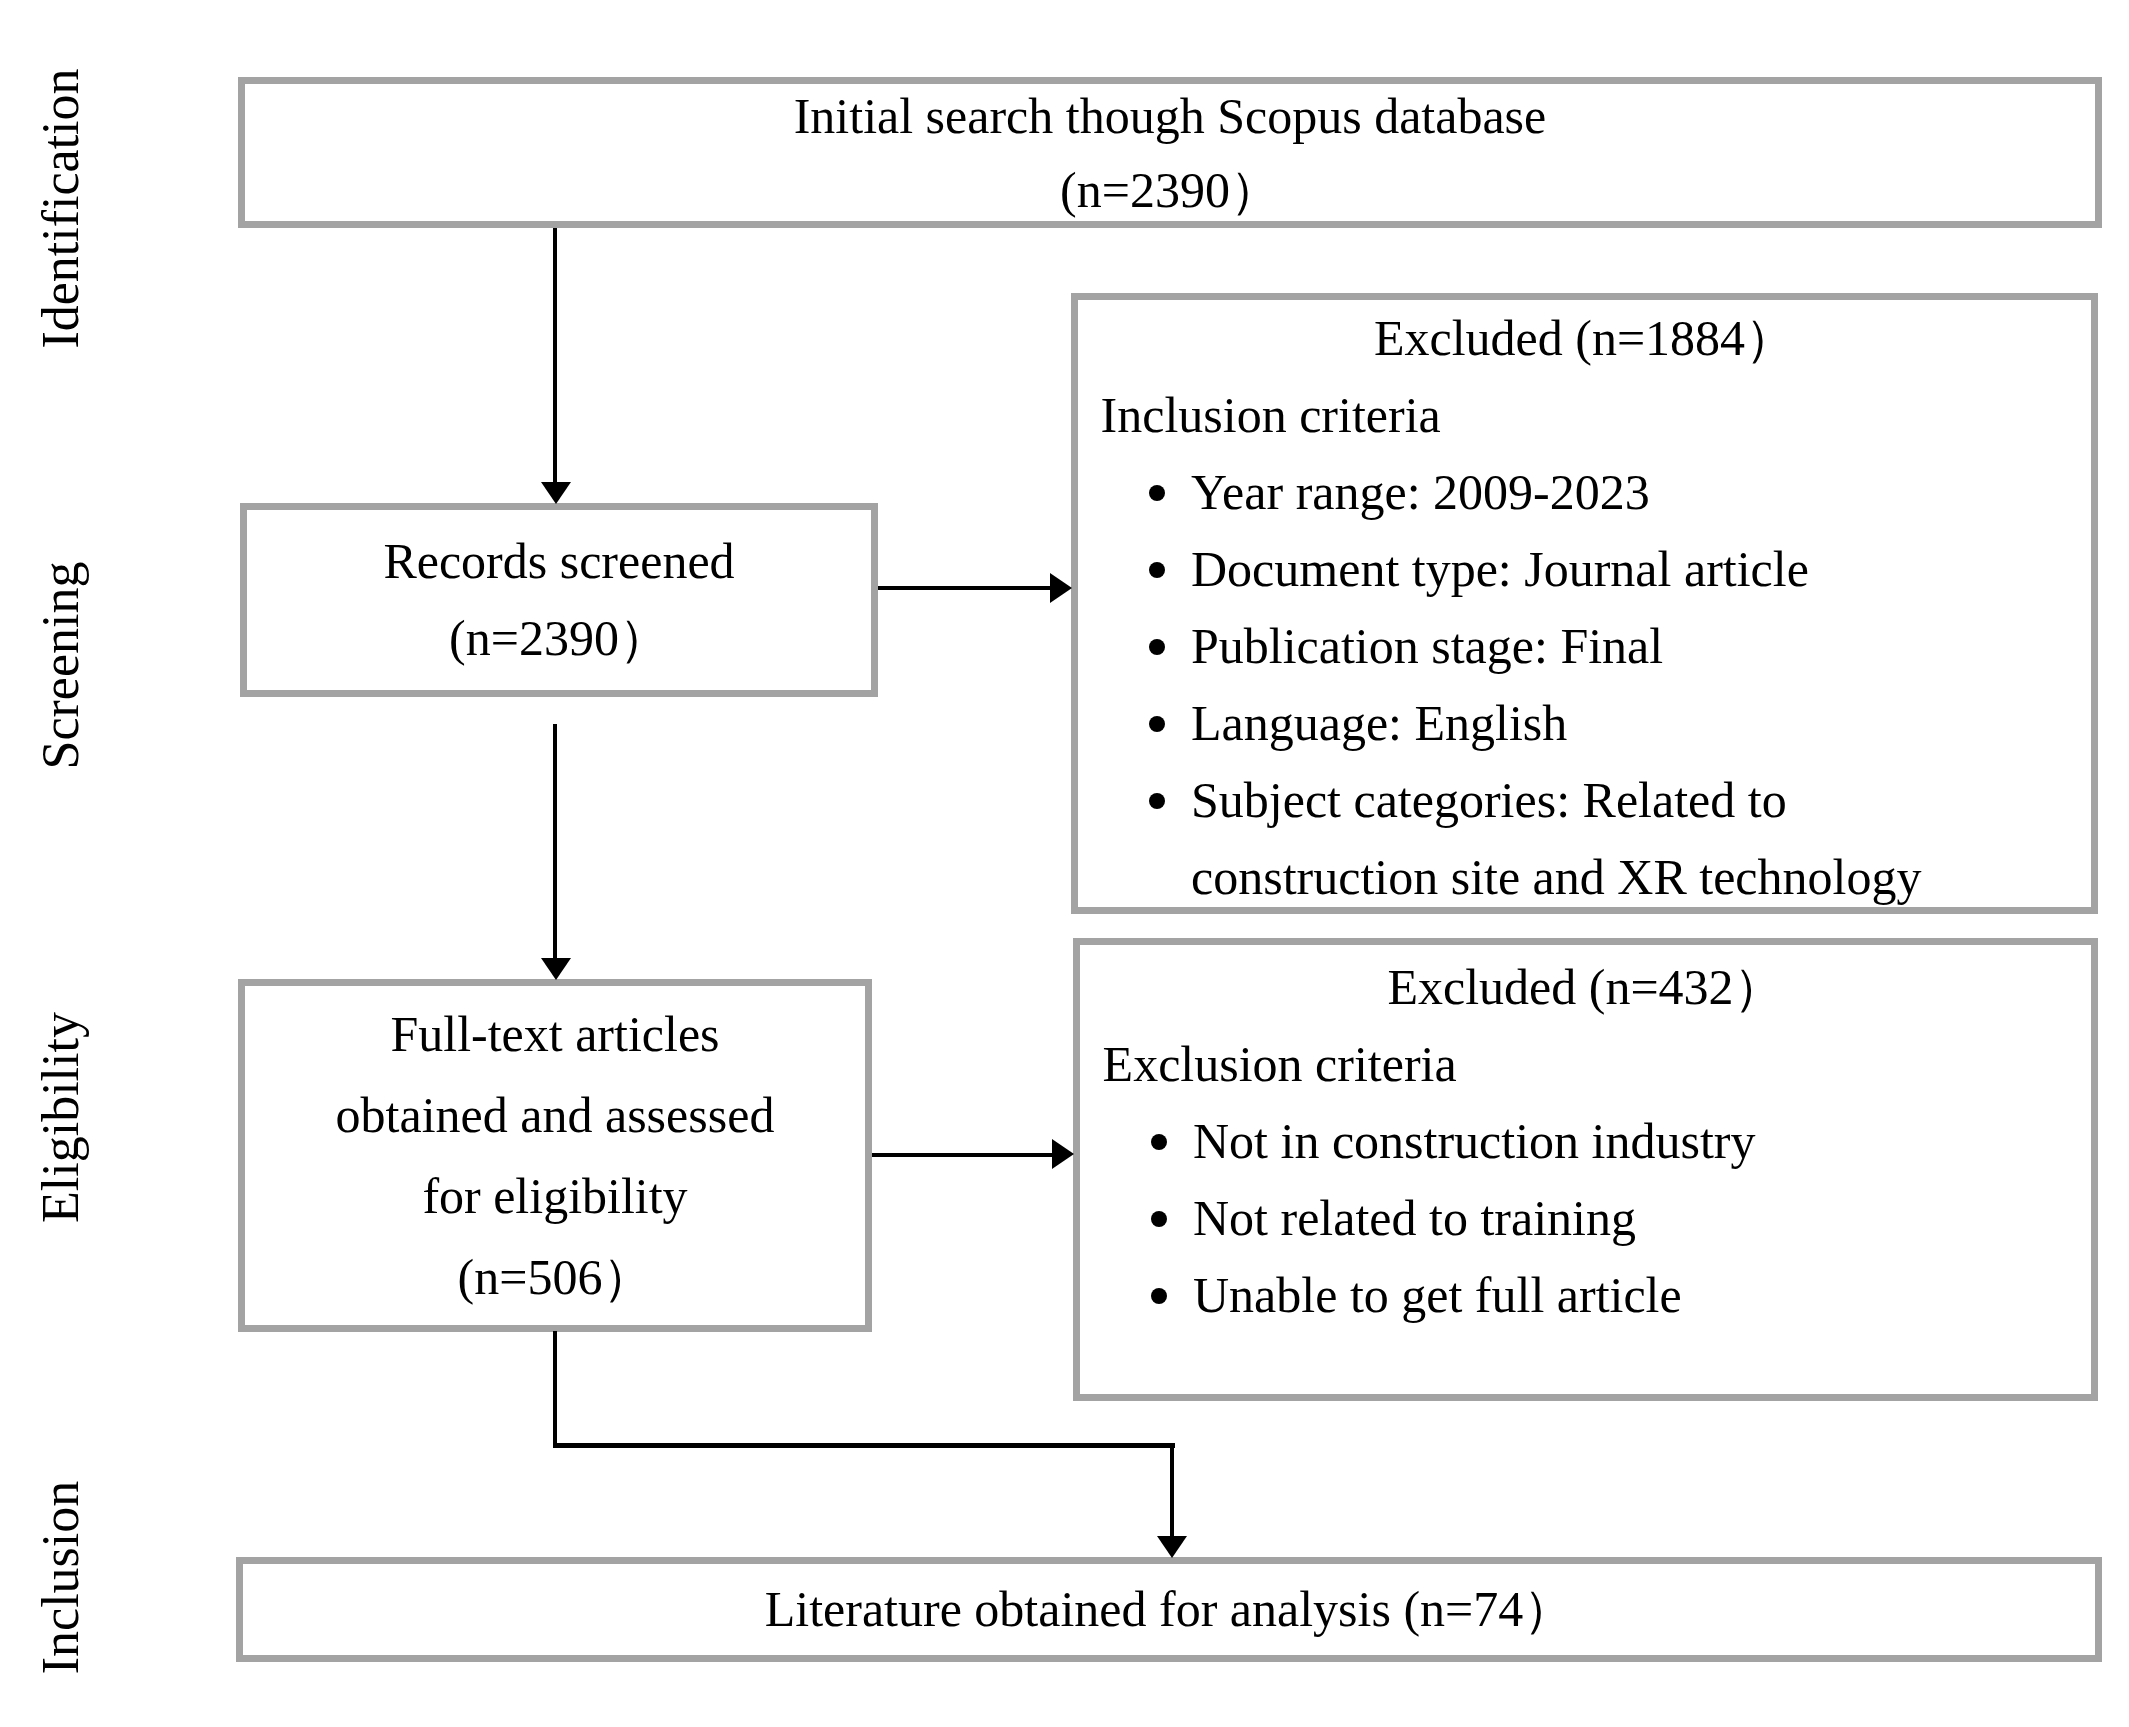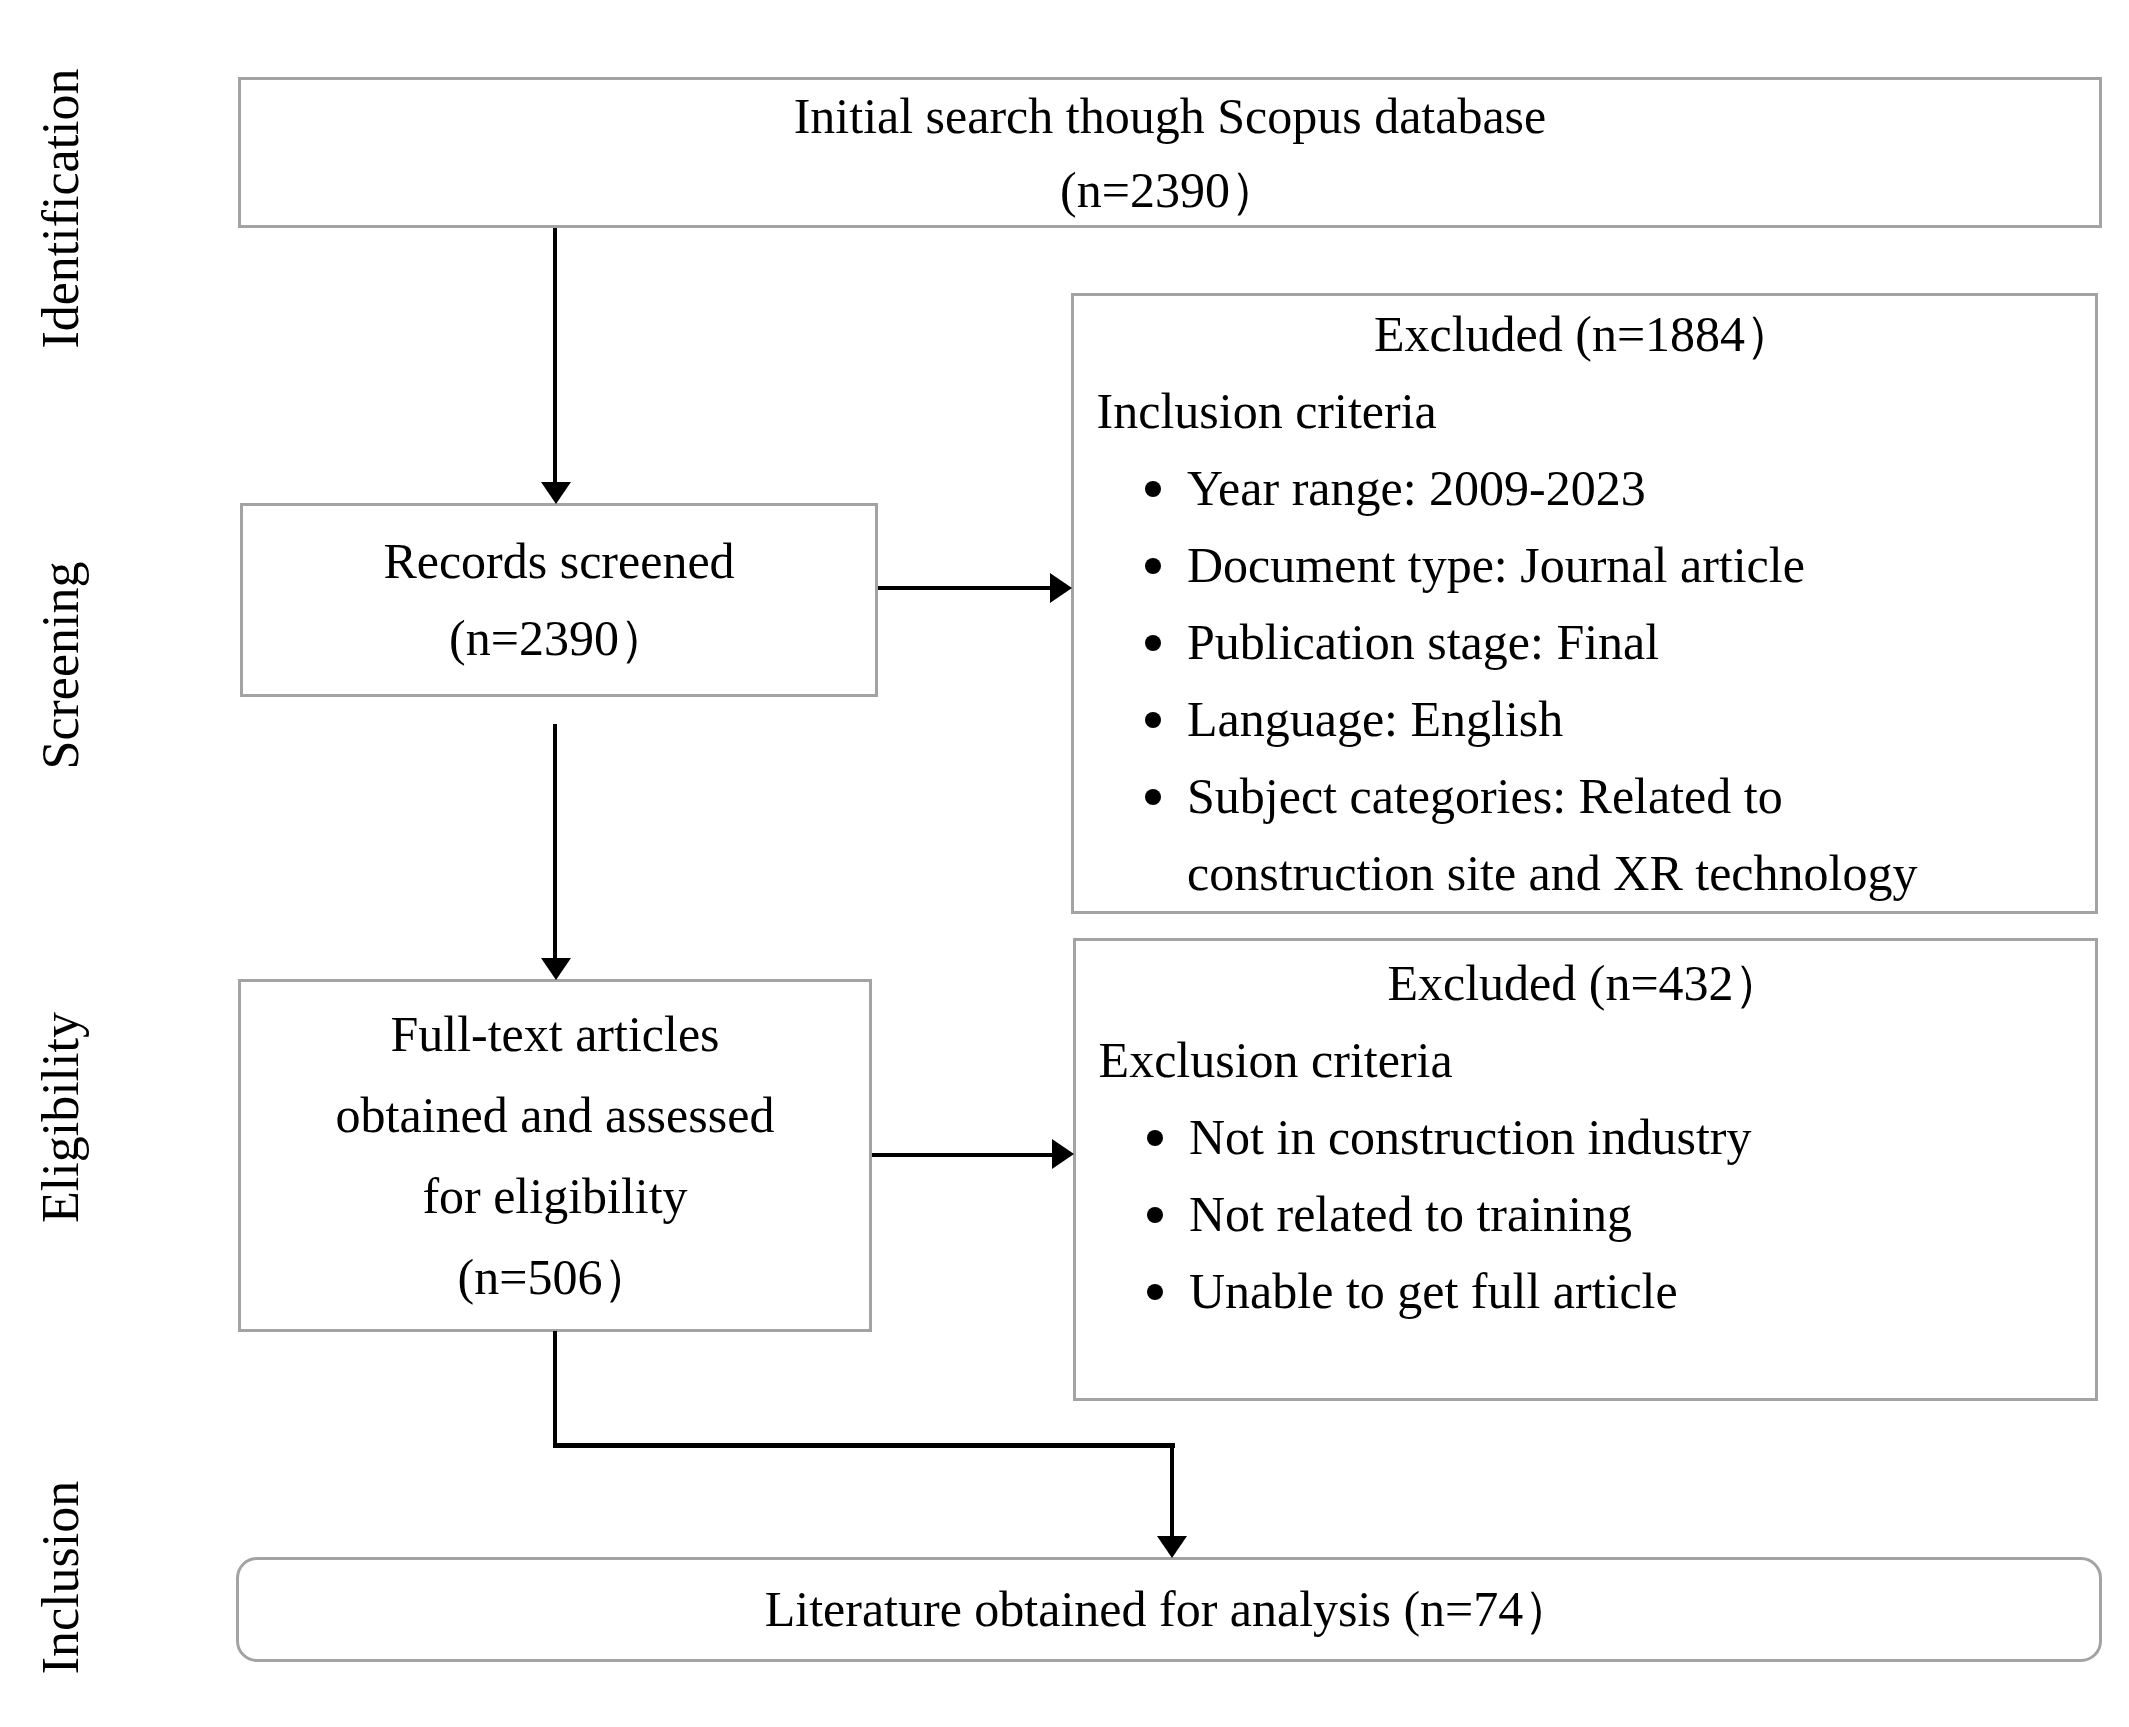--- a/index.html
+++ b/index.html
@@ -10,35 +10,35 @@
     color: #000000;
     position: relative;
     overflow: hidden;
   }
   .canvas { position: absolute; left: 0; top: 0; width: 2129px; height: 1727px; background: #ffffff; }
 
   
   .box {
     position: absolute;
     background: #ffffff;
-    border: 3px solid #a3a3a3;
+    border: 7px solid #a3a3a3;
     font-size: 50px;
     line-height: 77px;
   }
   .center-col {
     display: flex; flex-direction: column;
     justify-content: center; align-items: center;
     text-align: center;
   }
   .box-initial   { left: 238px;  top: 77px;   width: 1864px; height: 151px; line-height: 74px; }
   .box-screened  { left: 240px;  top: 503px;  width: 638px;  height: 194px; line-height: 77px; }
   .box-excluded1 { left: 1071px; top: 293px;  width: 1027px; height: 621px; padding-top: 0; }
   .box-fulltext  { left: 238px;  top: 979px; width: 634px;  height: 353px; line-height: 81px; }
   .box-excluded2 { left: 1073px; top: 938px; width: 1025px; height: 463px; padding-top: 4px; }
-  .box-final     { left: 236px;  top: 1557px; width: 1866px; height: 105px; border-radius: 21px; }
+  .box-final     { left: 236px;  top: 1557px; width: 1866px; height: 105px; }
 
   
   .crit-title { text-align: center; }
   .crit-sub   { padding-left: 22.6px; }
   .crit-item  { display: flex; align-items: flex-start; margin-left: 34px; }
   .crit-bullet{ flex: 0 0 79px; padding-left: 37px; }
   .dot {
     display: block; width: 16px; height: 16px;
     border-radius: 50%; background: #000000; margin-top: 31px;
   }

